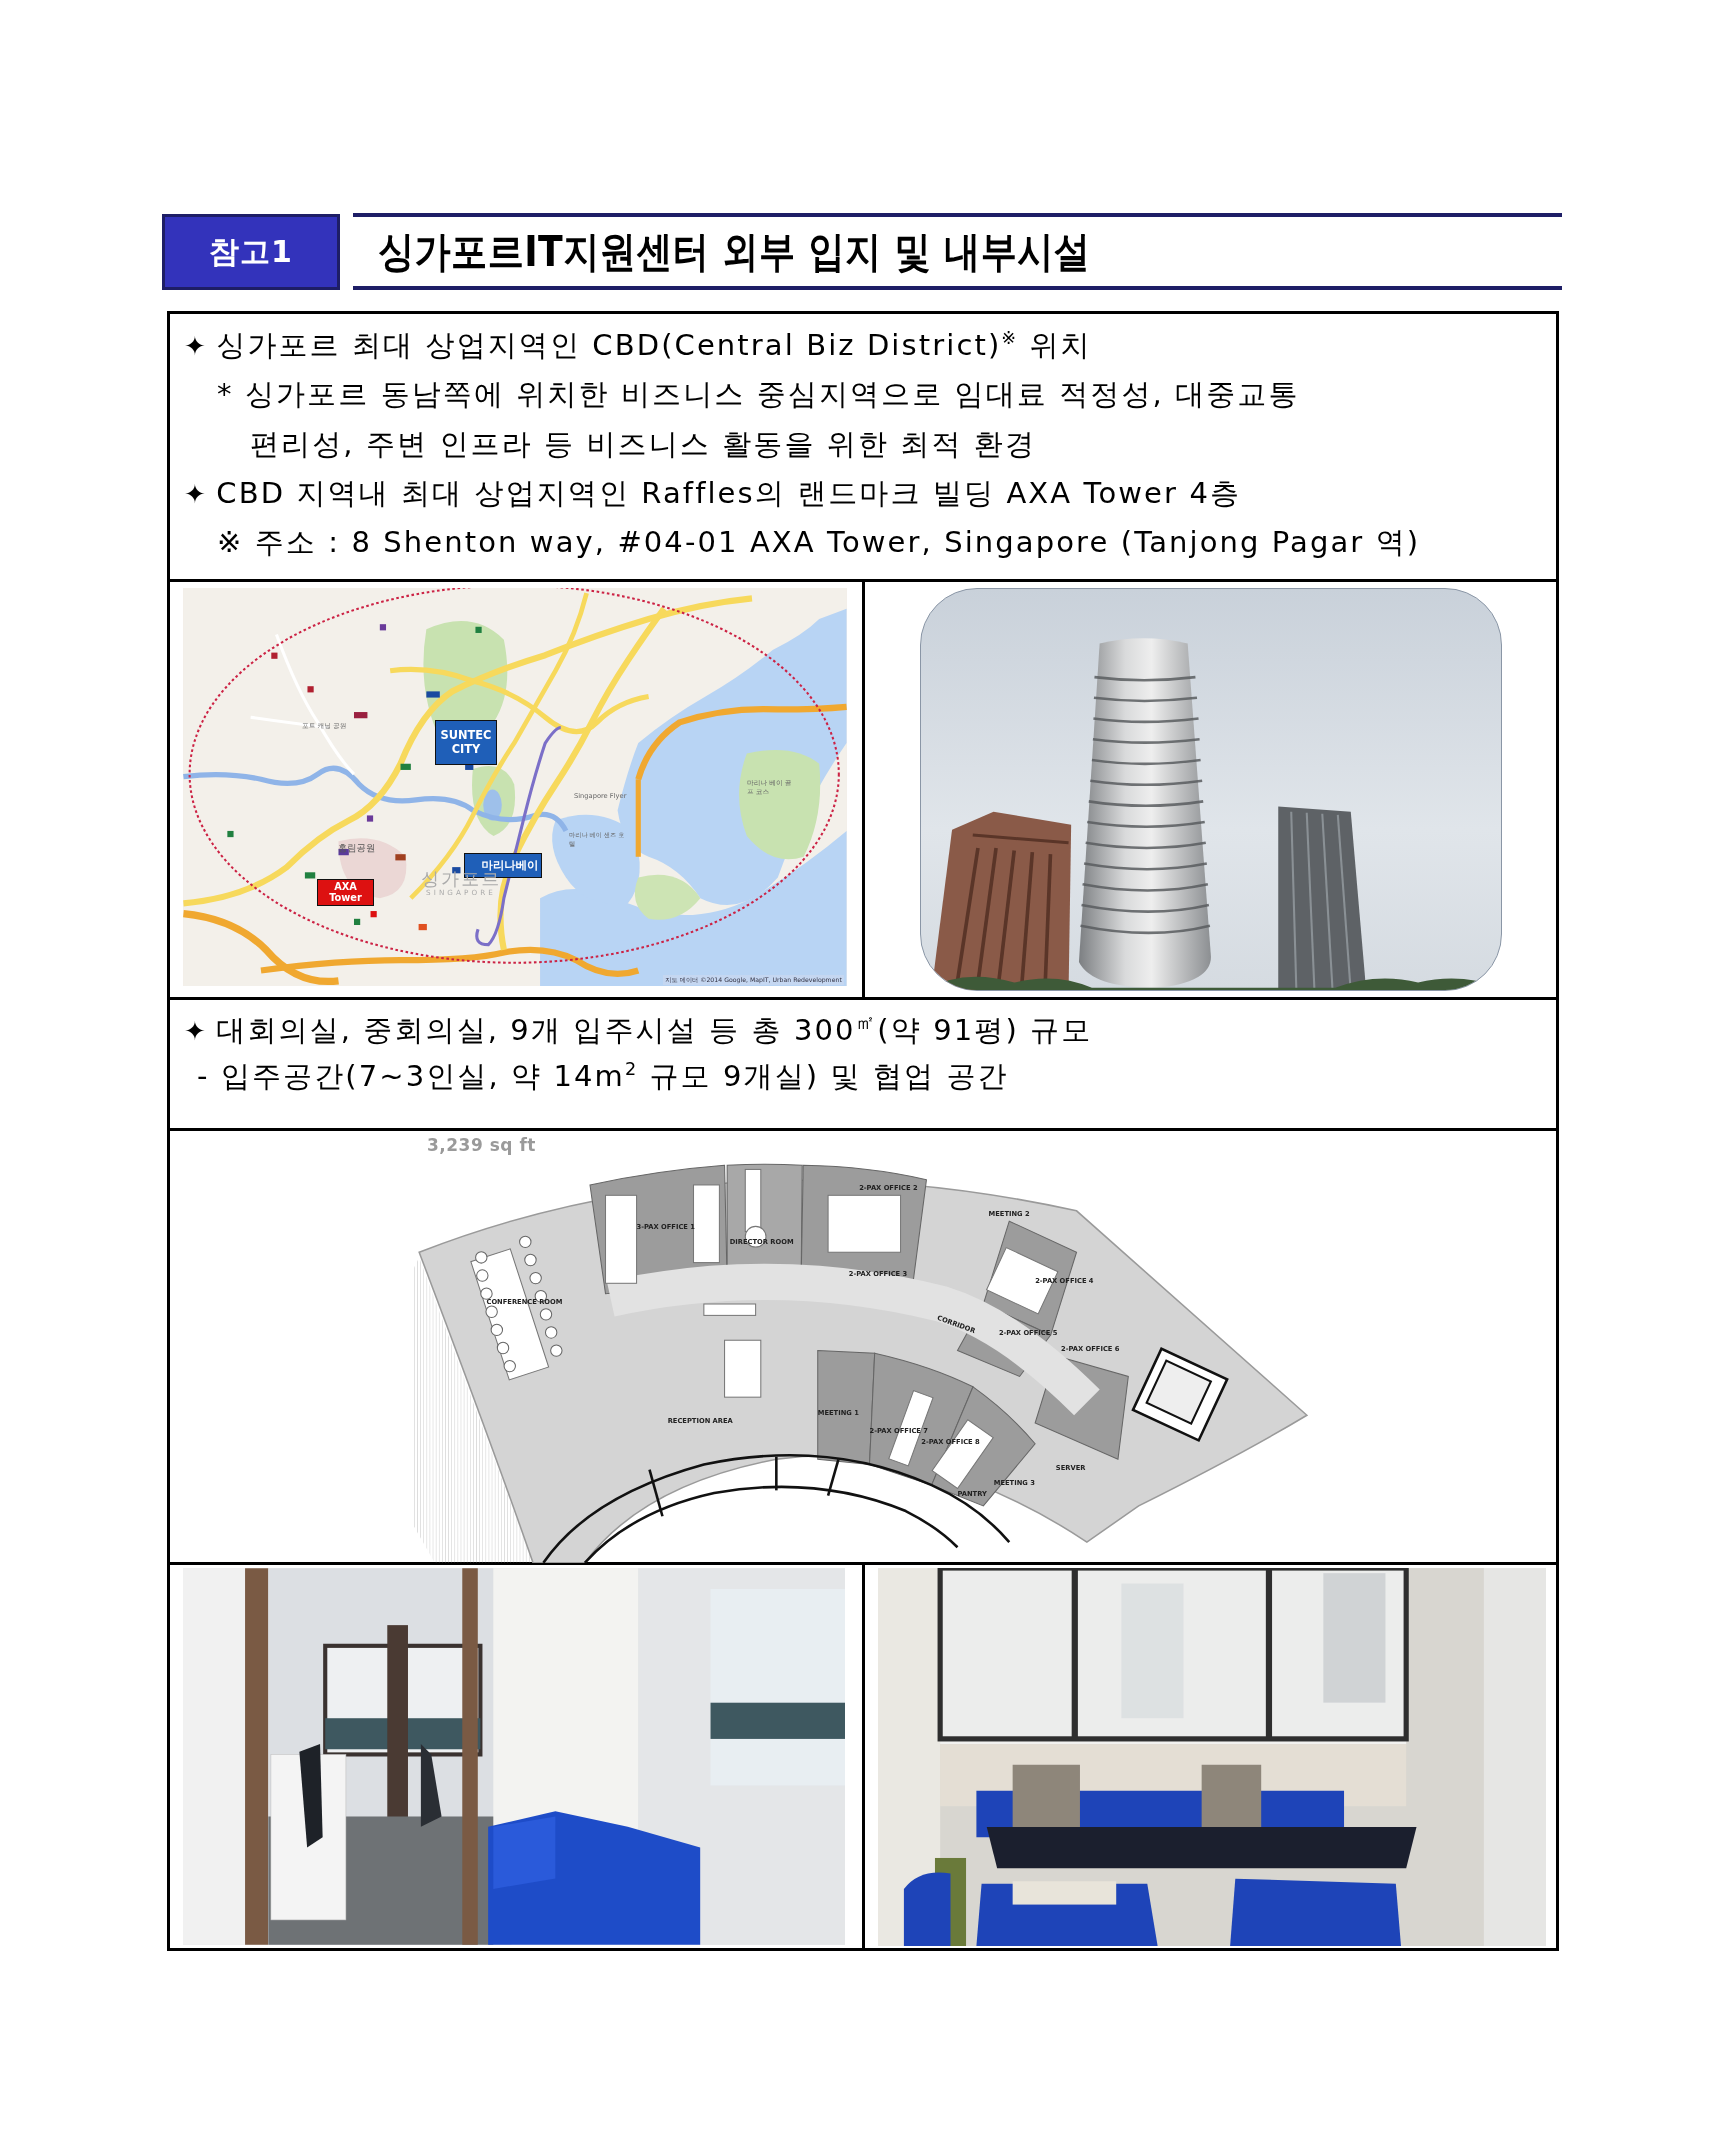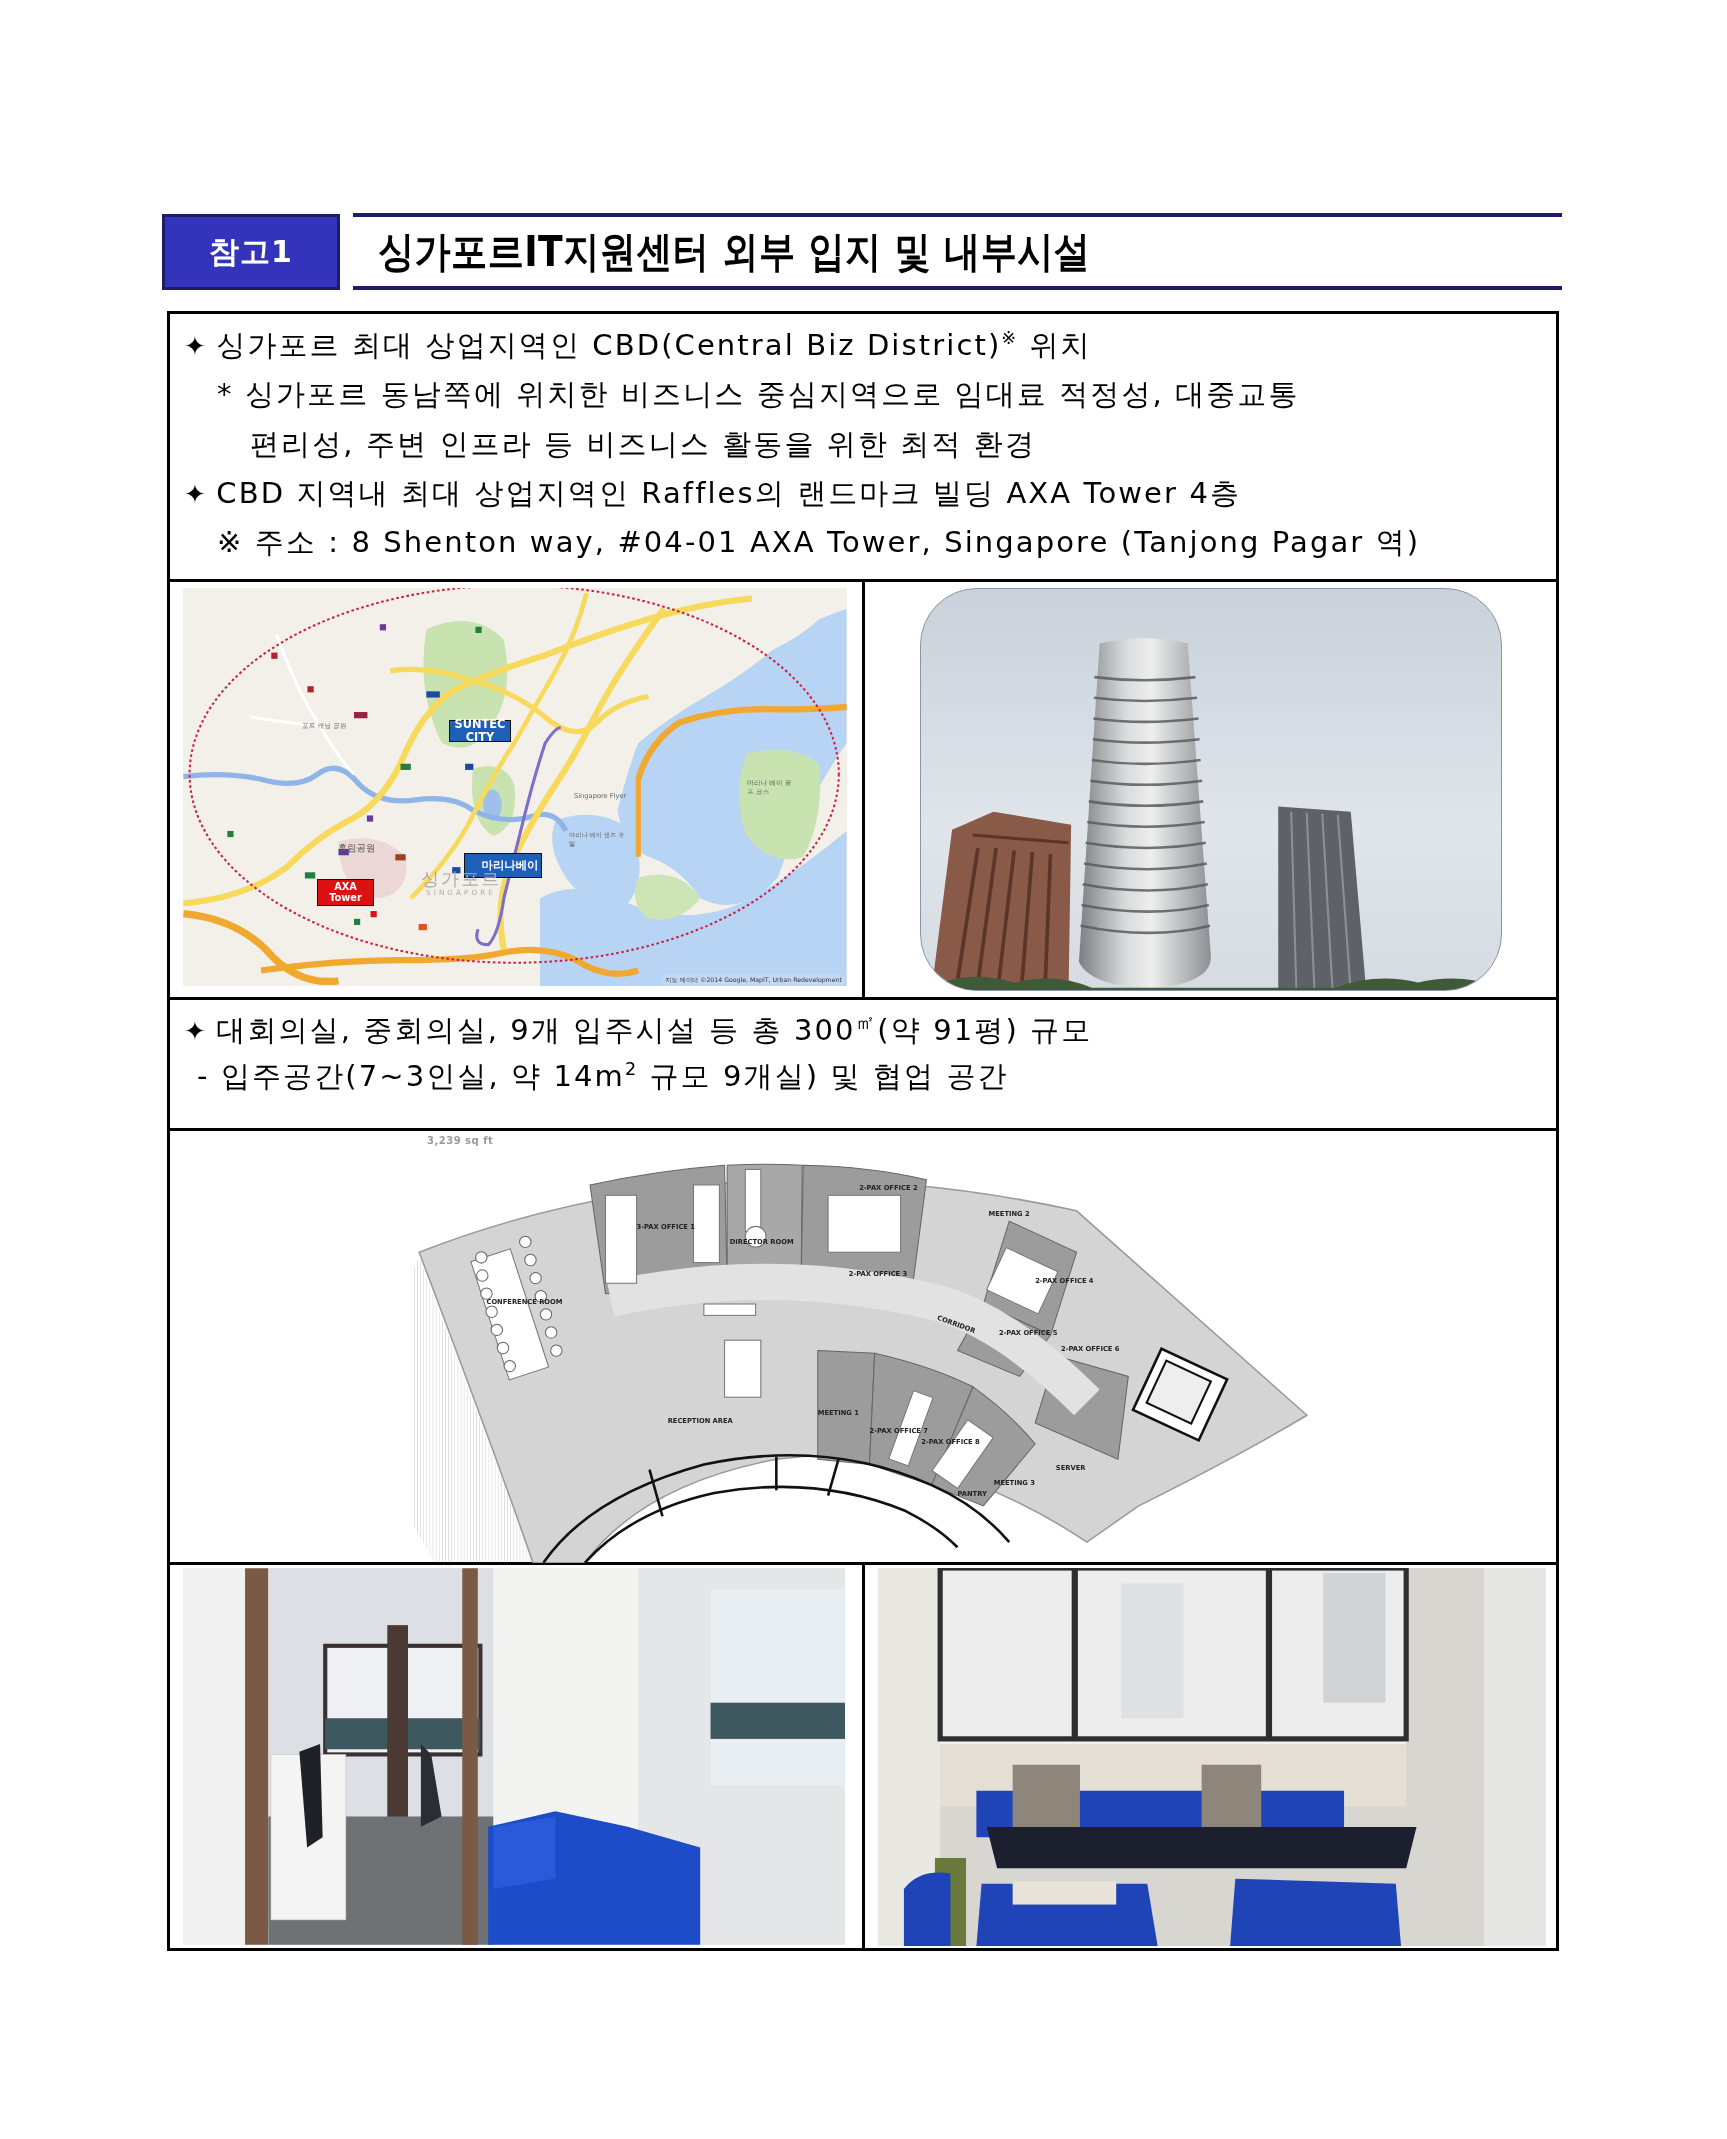--- a/index.html
+++ b/index.html
@@ -17,21 +17,21 @@
   .diamond{display:inline-block;width:23px;text-align:center;font-size:26px;margin-right:9.3px;}
   sup{font-size:17.6px;vertical-align:super;line-height:0;}
   
   .map{left:183px;top:588px;width:664px;height:398px;background:#F2EFE8;overflow:hidden;}
   .map-label{position:absolute;color:#fff;font-weight:bold;text-align:center;font-size:11.4px;line-height:13.5px;border:1.6px solid #111;box-sizing:border-box;display:flex;align-items:center;justify-content:center;}
   .copyright{position:absolute;right:3.1px;bottom:1px;font-size:6.2px;color:#334;background:rgba(200,215,240,.8);padding:0.5px 2.1px;}
   
   .tower-photo{left:920px;top:588px;width:582px;height:403px;border-radius:57px;overflow:hidden;background:linear-gradient(#c9d1da,#e0e5ea 60%,#d5dbe1);border:1.6px solid #8a96a6;box-sizing:border-box;}
   
   .plan{left:414px;top:1133px;width:911px;height:430px;overflow:hidden;}
-  .sqft{left:427px;top:1135px;font-size:10px;color:#9a9a9a;font-weight:bold;letter-spacing:0.5px;}
+  .sqft{left:427px;top:1135px;font-size:17px;color:#9a9a9a;font-weight:bold;letter-spacing:0.5px;}
   .plan-lbl{font-family:"DejaVu Sans",sans-serif;font-size:13px;font-weight:bold;fill:#222;}
   
   .photo{overflow:hidden;}
 </style>
 </head>
 <body>
 
 <div class="abs badge">참고1</div>
 <div class="abs title-line" style="top:213px"></div>
 <div class="abs title-line" style="top:286px"></div>
@@ -100,21 +100,21 @@
       <rect x="410" y="515" width="20" height="12" fill="#A04020"></rect>
       <rect x="235" y="550" width="20" height="12" fill="#208040"></rect>
       <rect x="85" y="470" width="12" height="12" fill="#208040"></rect>
       <rect x="362" y="625" width="12" height="12" fill="#DD1111"></rect>
       <rect x="330" y="640" width="12" height="12" fill="#208040"></rect>
       <rect x="455" y="650" width="16" height="12" fill="#E05020"></rect>
       <rect x="520" y="540" width="16" height="12" fill="#1A4AA0"></rect>
       <rect x="545" y="340" width="16" height="12" fill="#1A4AA0"></rect>
     </g>
   </svg>
-  <div class="map-label" style="left:266px;top:132px;width:62px;height:22px;background:#1F5FB8;">
+  <div class="map-label" style="left:252px;top:132px;width:62px;height:45px;background:#1F5FB8;">
     <div>
         <div>SUNTEC</div>
         <div>CITY</div>
       </div>
   </div>
   <div class="map-label" style="left:281px;top:265px;width:78px;height:25px;background:#1F5FB8;padding-left:14px;">마리나베이</div>
   <div class="map-label" style="left:134px;top:291px;width:57px;height:27px;background:#DD1111;font-size:9.8px;line-height:10.4px;text-align:center;">
     <div>
         <div>AXA</div>
         <div>Tower</div>

